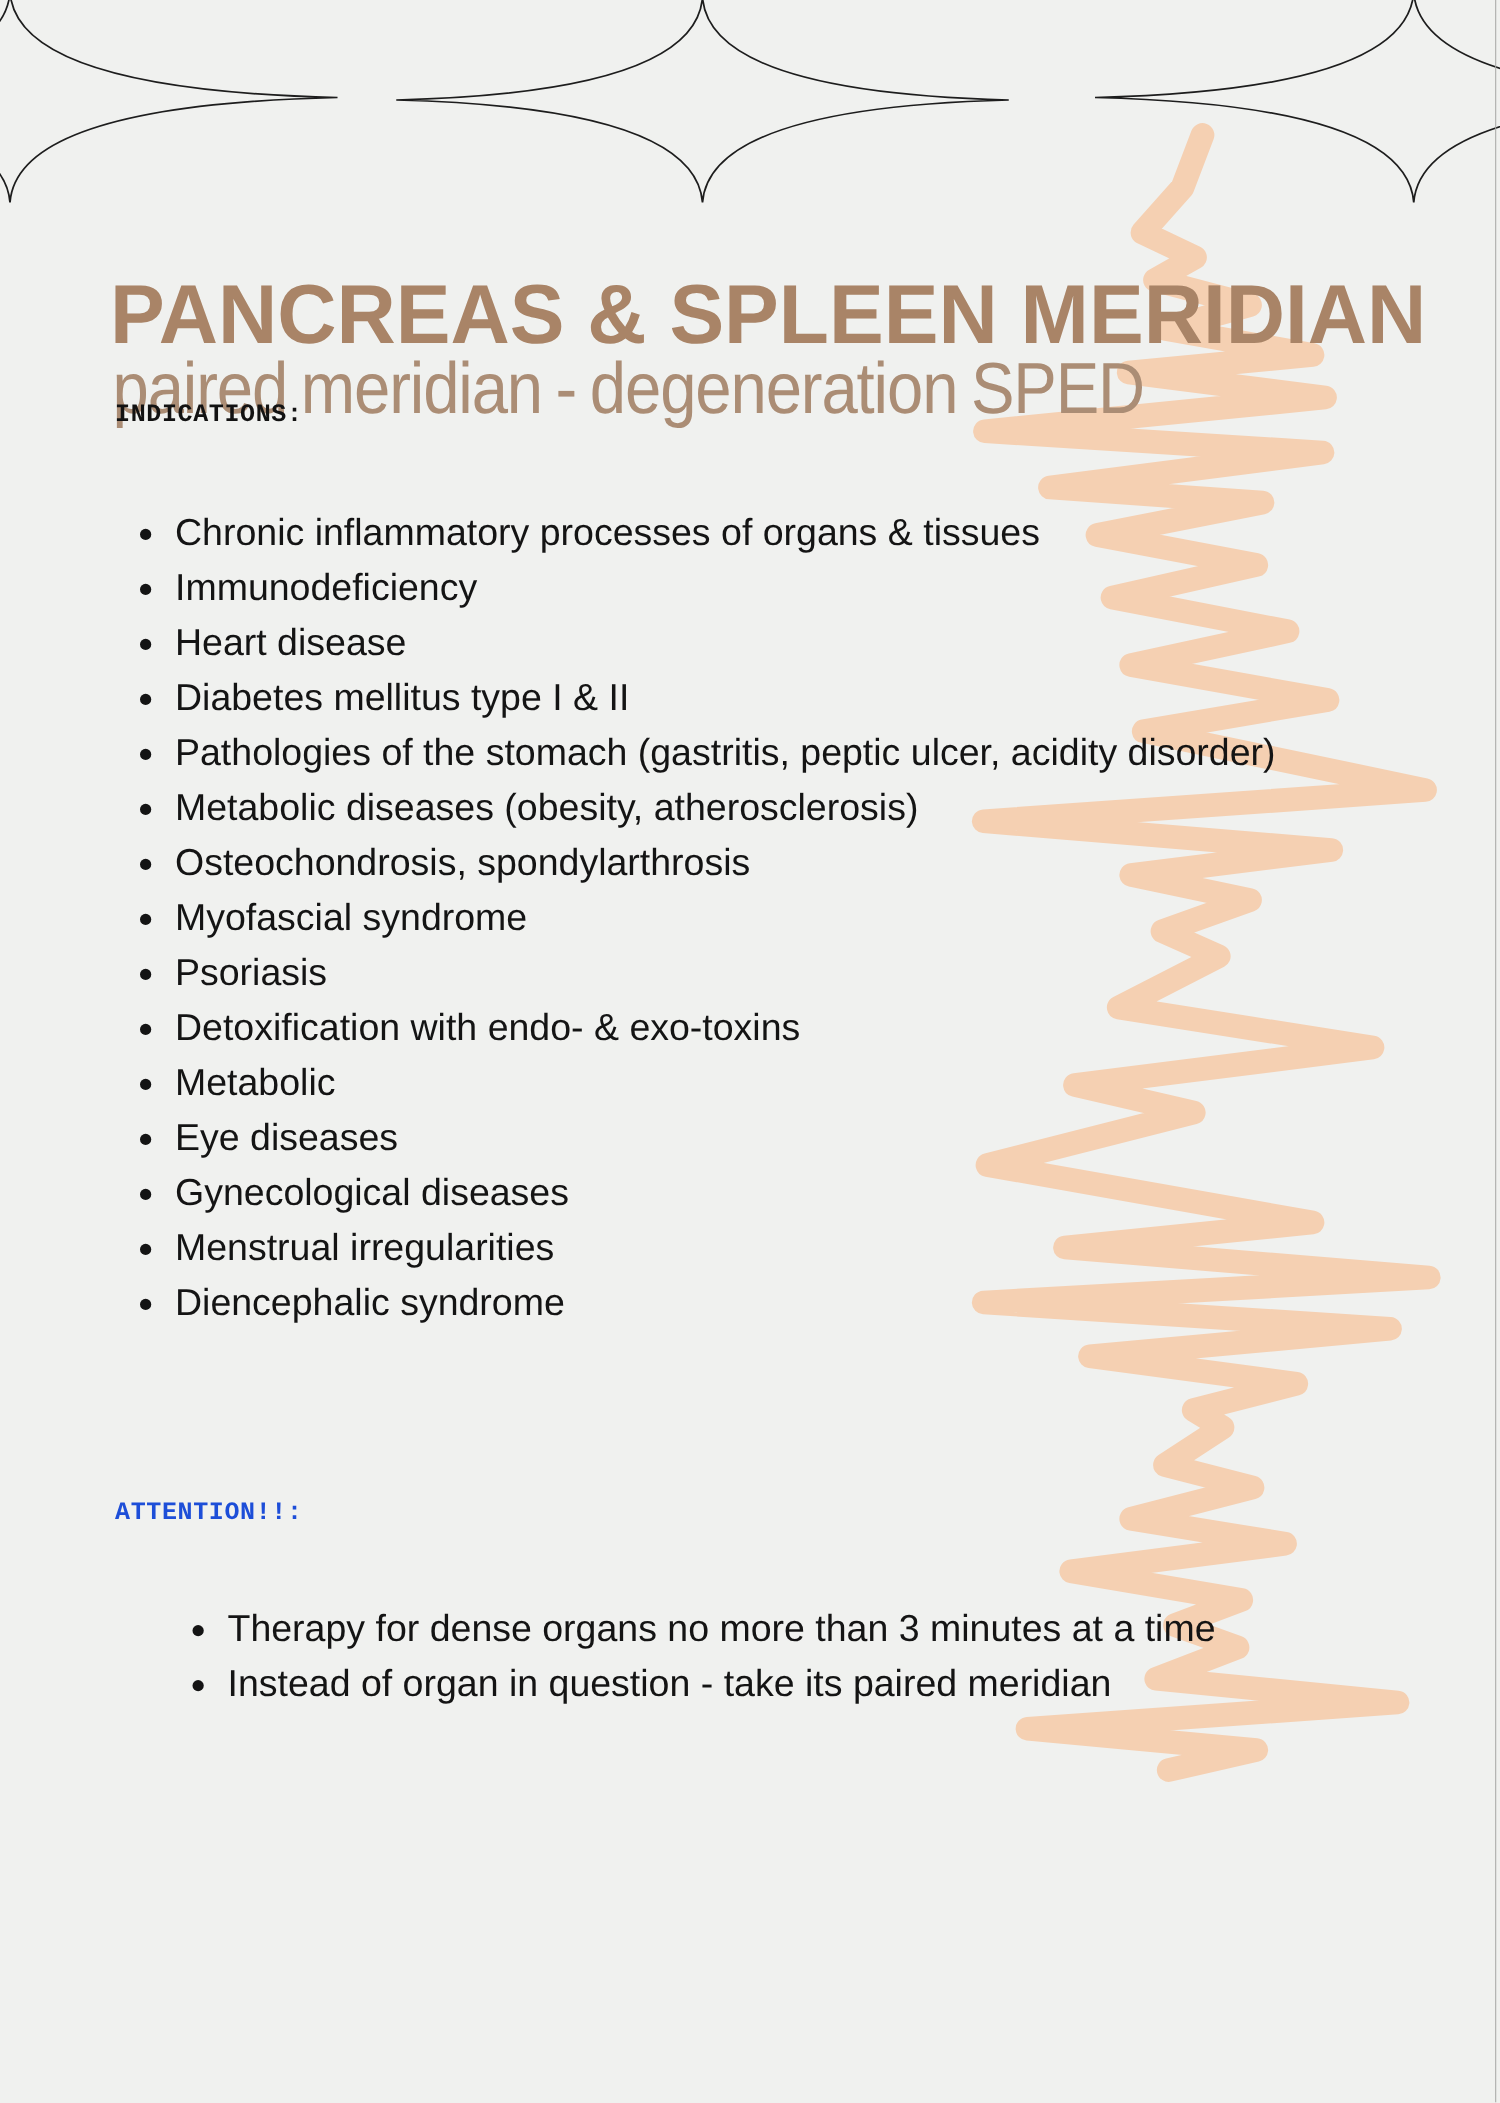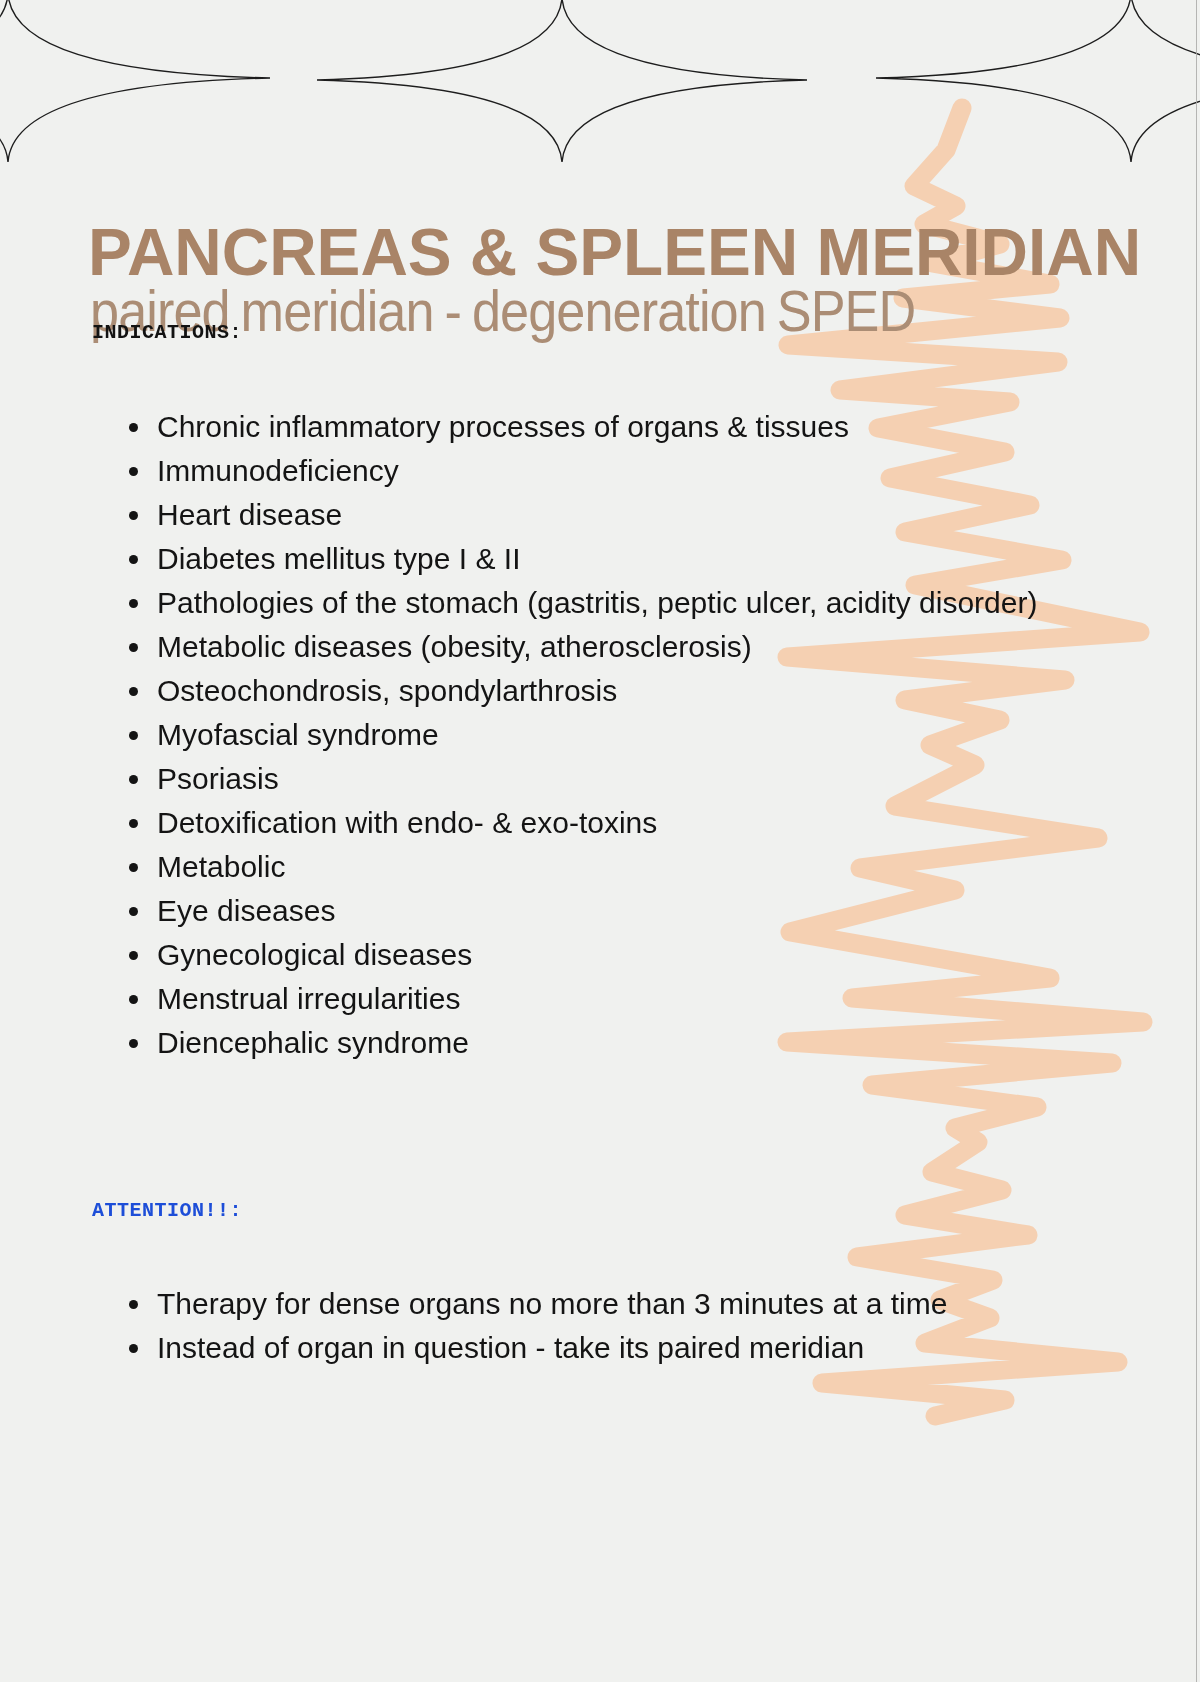--- a/index.html
+++ b/index.html
@@ -32,25 +32,25 @@
   }
   .section-heading{
     position:absolute;left:92px;
     font-size:20px;font-weight:bold;line-height:30px;
     letter-spacing:0.5px;
     font-family:Liberation Mono, monospace;
   }
   #indications-heading{top:318px;color:#121212;}
   #attention-heading{top:1196px;}
   ul.bullets{
-    position:absolute;left:157px;width:975px;
+    position:absolute;left:140px;width:975px;
     margin:0;padding:0;list-style:none;
   }
   #indications-list{top:405px;}
-  #attention-list{top:1282px;}
+  #attention-list{top:1282px;margin-left:42px;}
   ul.bullets li{
     position:relative;
     font-size:30px;line-height:44px;color:#141414;
     text-align:justify;text-align-last:left;
   }
   ul.bullets li::before{
     content:"";
     position:absolute;left:-28px;top:18px;
     width:9px;height:9px;border-radius:50%;
     background:#141414;

